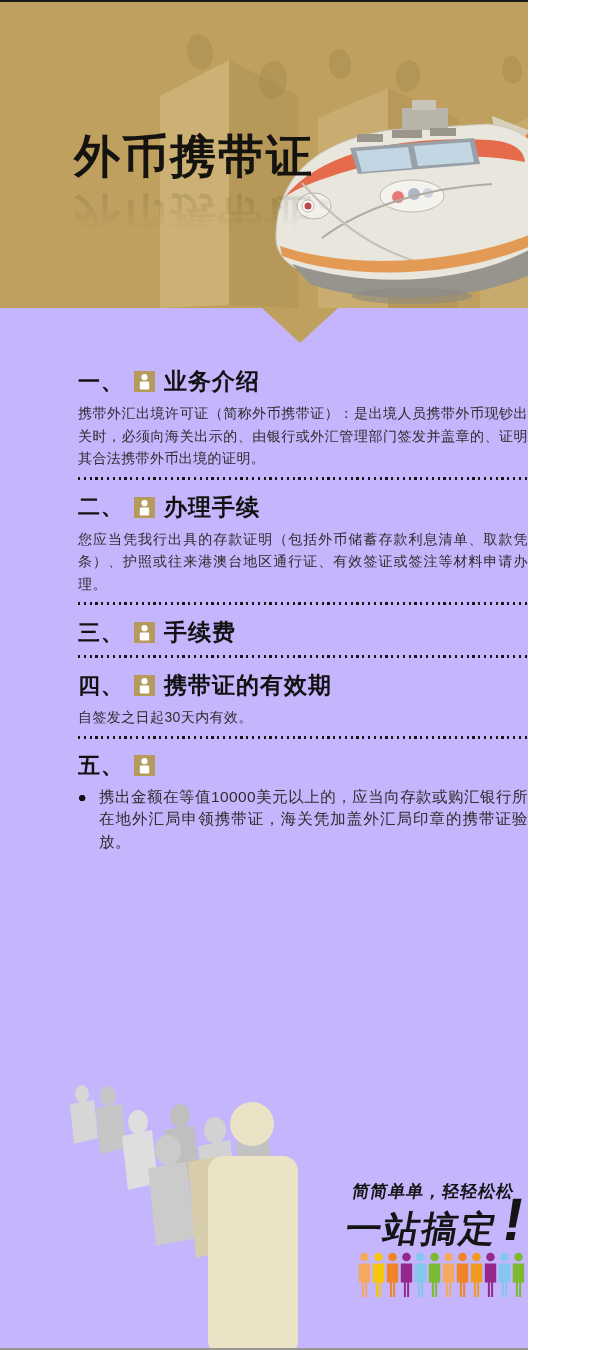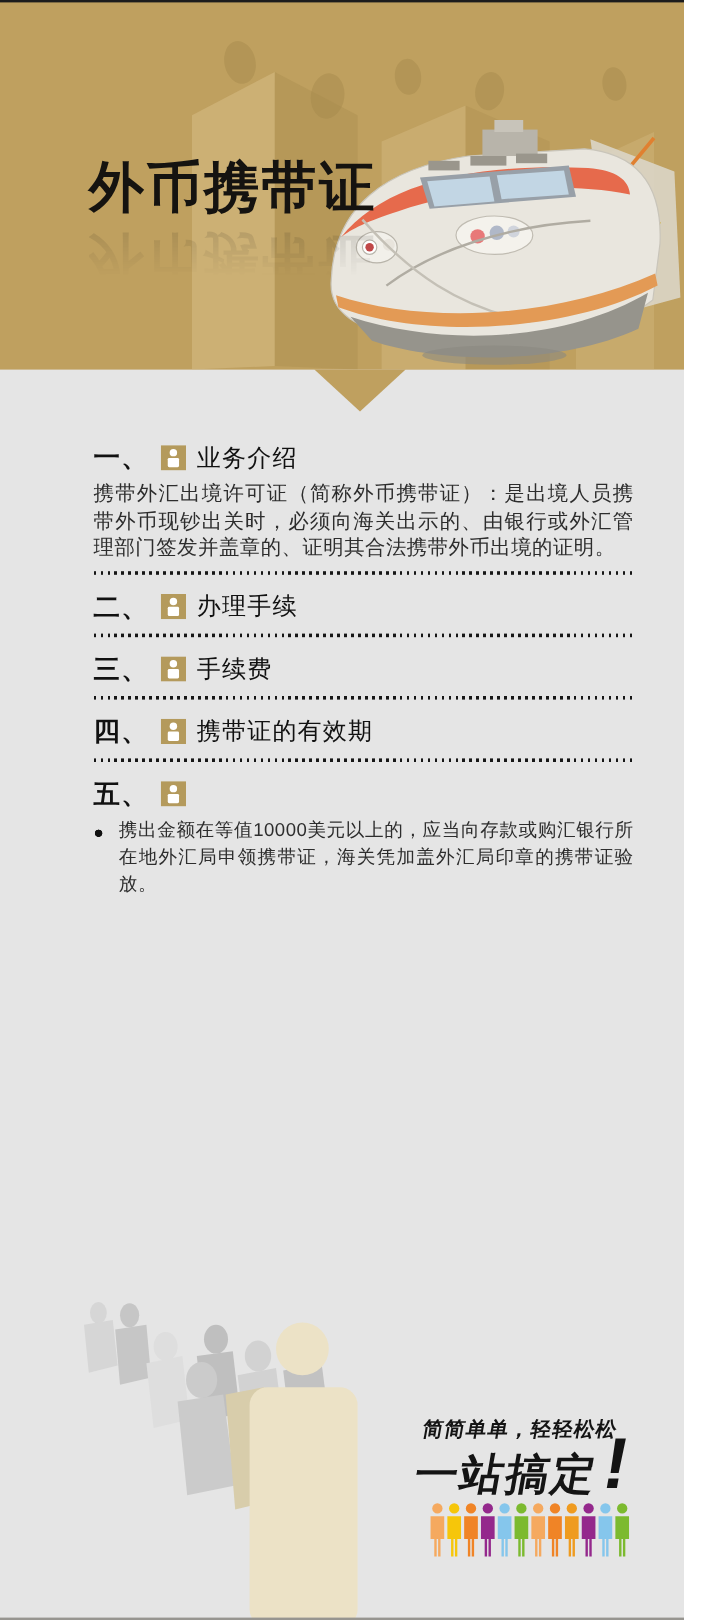--- a/index.html
+++ b/index.html
@@ -1,17 +1,17 @@
 <!DOCTYPE html>
 <html><head>
 <meta charset="utf-8">
 <style>
   html,body{margin:0;padding:0;}
   body{font-family:"Liberation Sans","DejaVu Sans",sans-serif;background:#ffffff;}
-  #page{position:relative;width:570px;height:1350px;background:#e5e5e5;overflow:hidden;}
+  #page{position:relative;width:528px;height:1350px;background:#c4b5fd;overflow:hidden;}
 
   
   .header{position:absolute;top:0;left:0;width:600px;height:308px;background:#bfa05f;overflow:hidden;}
   .edge-top{position:absolute;top:0;left:0;width:600px;height:2px;background:#1c1c1c;z-index:9;}
   .edge-bottom{position:absolute;bottom:0;left:0;width:600px;height:2px;background:#979590;z-index:9;}
   .header-art{position:absolute;top:0;left:0;}
   .train-art{position:absolute;top:88px;left:262px;}
   .page-title{position:absolute;top:126px;left:74px;font-size:46px;font-weight:bold;color:#151310;letter-spacing:2px;white-space:nowrap;}
   .title-reflect{position:absolute;top:184px;left:74px;font-size:46px;font-weight:bold;color:#151310;letter-spacing:2px;white-space:nowrap;
     transform:scaleY(-1);opacity:.14;
@@ -19,22 +19,22 @@
     mask-image:linear-gradient(to top,rgba(0,0,0,1),rgba(0,0,0,0) 75%);}
   .header-notch{position:absolute;top:308px;left:262px;width:0;height:0;
     border-left:38px solid transparent;border-right:38px solid transparent;border-top:35px solid #bfa05f;z-index:5;}
 
   
   .content{position:absolute;top:308px;left:0;width:600px;padding:58px 72px 0 78px;box-sizing:border-box;z-index:4;}
   .sec-head{display:flex;align-items:center;margin:12px 0 5px 0;}
   .section:first-child .sec-head{margin-top:0;}
   .sec-num{font-size:22px;font-weight:bold;color:#111;margin-right:10px;letter-spacing:1px;}
   .sec-icon{width:21px;height:21px;margin-right:9px;flex:0 0 auto;display:inline-block;}
-  .sec-title{font-size:20px;font-weight:normal;color:#111;letter-spacing:1px;}
-  .sec-body{font-size:17px;line-height:22.5px;color:#2d2d2d;text-align:justify;letter-spacing:.4px;}
+  .sec-title{font-size:23px;font-weight:bold;color:#111;letter-spacing:1px;}
+  .sec-body{font-size:14px;line-height:22.5px;color:#2d2d2d;text-align:justify;letter-spacing:.4px;}
   .dots{height:3px;margin-top:7px;
     background-image:repeating-linear-gradient(to right,#161616 0,#161616 2.2px,transparent 2.2px,transparent 5.8px);}
   .bullets{list-style:none;margin:0;padding:0;}
   .bullets li{position:relative;padding-left:21px;font-size:15.5px;line-height:22.5px;color:#2d2d2d;text-align:justify;letter-spacing:.4px;}
   .bmark{position:absolute;left:0;top:0;font-size:14px;color:#111;}
 
   
   .footer-art{position:absolute;left:50px;top:1078px;z-index:1;}
   .slogan{position:absolute;left:348px;top:1180px;z-index:2;transform:skewX(-10deg);color:#141414;}
   .slogan-line1{font-size:17px;font-weight:bold;letter-spacing:1px;white-space:nowrap;}
@@ -124,20 +124,21 @@
         <span class="sec-num">二、</span>
         <span class="sec-icon">
           <svg width="21" height="21" viewBox="0 0 21 21">
               <rect width="21" height="21" fill="#b49a5c"></rect>
               <circle cx="10.5" cy="6.2" r="3.1" fill="#fff"></circle>
               <rect x="5.8" y="10.6" width="9.4" height="7.8" rx="1.2" fill="#fff"></rect>
             </svg>
         </span>
         <span class="sec-title">办理手续</span>
       </div>
+      <div class="sec-body">您应当凭我行出具的存款证明（包括外币储蓄存款利息清单、取款凭条）、护照或往来港澳台地区通行证、有效签证或签注等材料申请办理。</div>
       <div class="dots"></div>
     </div>
 
     <div class="section">
       <div class="sec-head">
         <span class="sec-num">三、</span>
         <span class="sec-icon">
           <svg width="21" height="21" viewBox="0 0 21 21">
               <rect width="21" height="21" fill="#b49a5c"></rect>
               <circle cx="10.5" cy="6.2" r="3.1" fill="#fff"></circle>
@@ -154,20 +155,21 @@
         <span class="sec-num">四、</span>
         <span class="sec-icon">
           <svg width="21" height="21" viewBox="0 0 21 21">
               <rect width="21" height="21" fill="#b49a5c"></rect>
               <circle cx="10.5" cy="6.2" r="3.1" fill="#fff"></circle>
               <rect x="5.8" y="10.6" width="9.4" height="7.8" rx="1.2" fill="#fff"></rect>
             </svg>
         </span>
         <span class="sec-title">携带证的有效期</span>
       </div>
+      <div class="sec-body">自签发之日起30天内有效。</div>
       <div class="dots"></div>
     </div>
 
     <div class="section">
       <div class="sec-head">
         <span class="sec-num">五、</span>
         <span class="sec-icon">
           <svg width="21" height="21" viewBox="0 0 21 21">
               <rect width="21" height="21" fill="#b49a5c"></rect>
               <circle cx="10.5" cy="6.2" r="3.1" fill="#fff"></circle>

